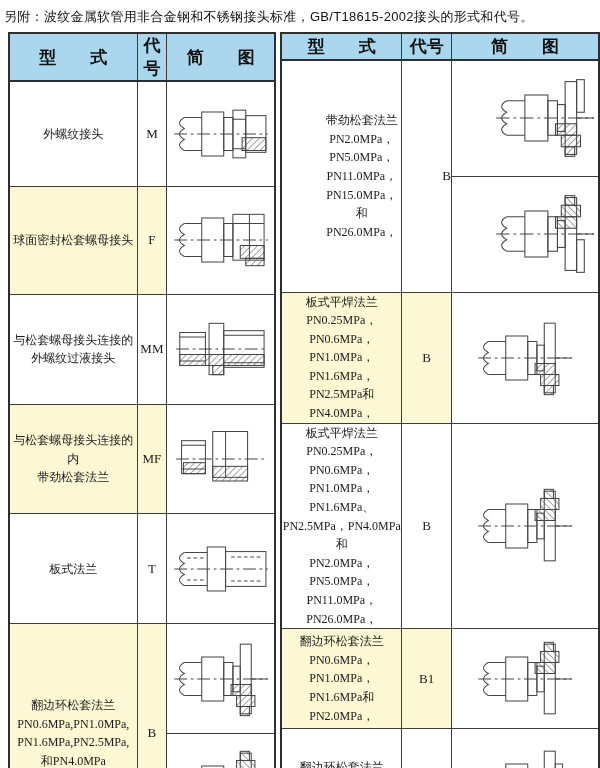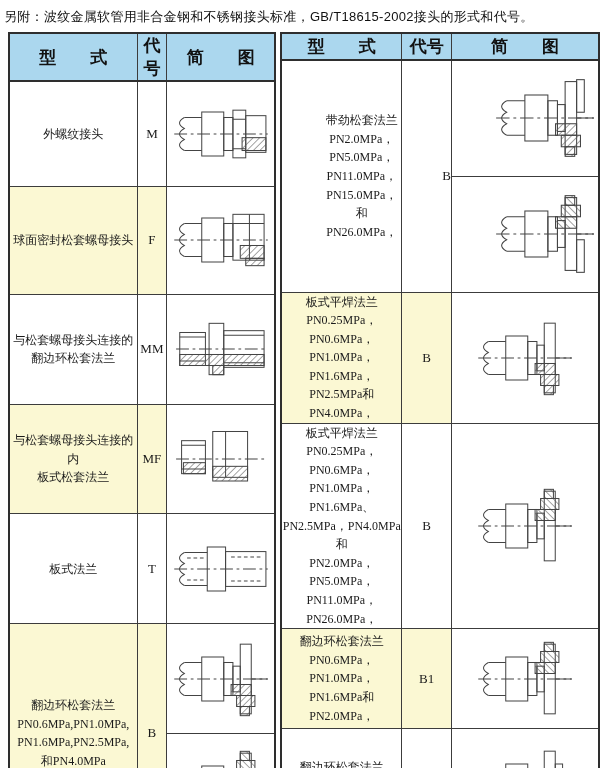--- a/index.html
+++ b/index.html
@@ -156,31 +156,31 @@
           <td class="type-cell">球面密封松套螺母接头</td>
           <td class="code-cell">F</td>
           <td class="diag-cell">
             <svg class="diag" viewBox="0 0 110 96" width="104" height="88">
                 <use href="#g-fit-f"></use>
               </svg>
           </td>
         </tr>
         <tr class="h100">
           <td class="type-cell">与松套螺母接头连接的
-翻边环松套法兰</td>
+外螺纹过液接头</td>
           <td class="code-cell">MM</td>
           <td class="diag-cell">
             <svg class="diag" viewBox="0 0 110 96" width="104" height="88">
                 <use href="#g-fit-mm"></use>
               </svg>
           </td>
         </tr>
         <tr class="h100 yellow">
           <td class="type-cell">与松套螺母接头连接的内
-板式松套法兰</td>
+带劲松套法兰</td>
           <td class="code-cell">MF</td>
           <td class="diag-cell">
             <svg class="diag" viewBox="0 0 110 96" width="104" height="88">
                 <use href="#g-fit-mf"></use>
               </svg>
           </td>
         </tr>
         <tr class="h100">
           <td class="type-cell">板式法兰</td>
           <td class="code-cell">T</td>

